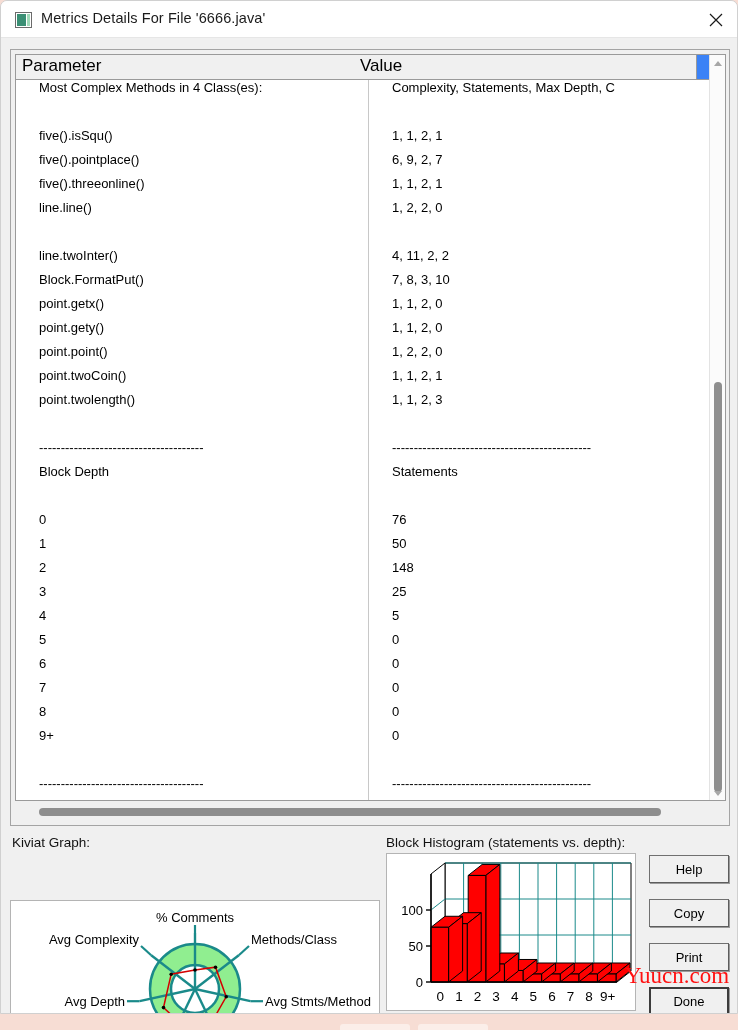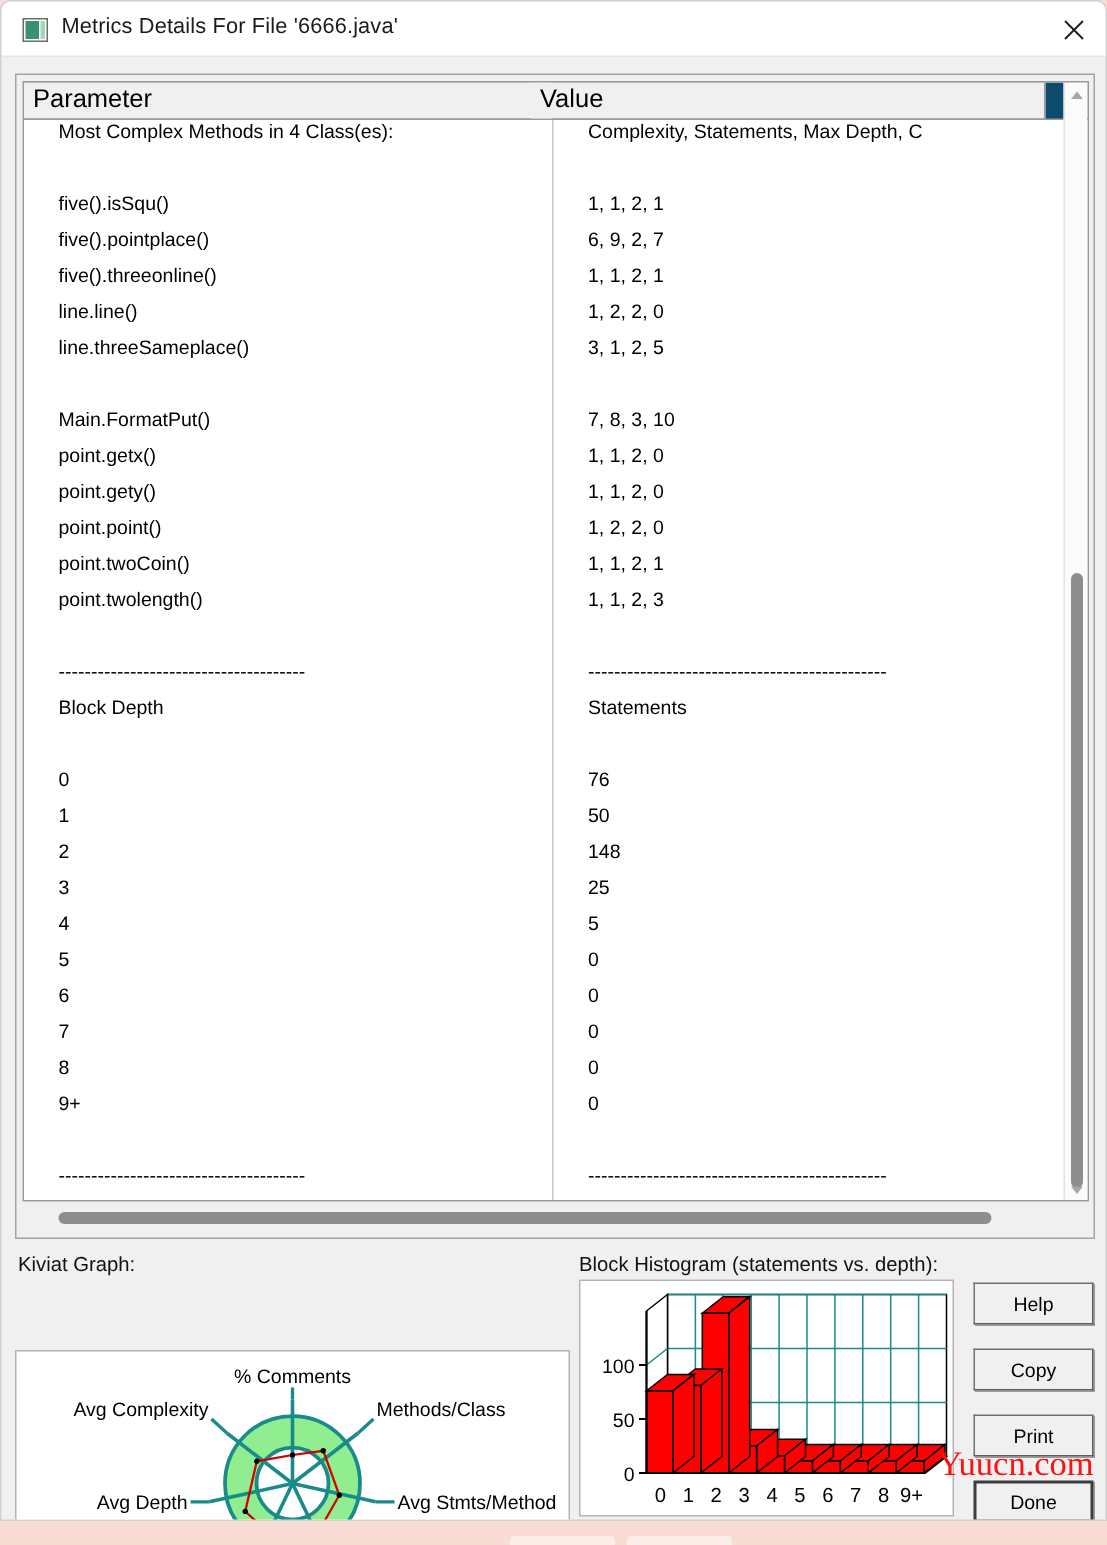--- a/index.html
+++ b/index.html
@@ -66,21 +66,21 @@
     position: absolute; left: 4px; top: 4px;
     width: 711px; height: 747px;
     background: #ffffff;
     border: 1px solid #9a9a9a;
     overflow: hidden;
   }
   
   #hdr-row {
     position: absolute; left: 0; top: 0;
     width: 711px; height: 25px;
-    background: #0c4a6e;
+    background: #3b82f6;
     border-bottom: 1px solid #9a9a9a;
   }
   .hdr-cell {
     position: absolute; top: 0; height: 24px;
     background: #f0f0f0;
     border-right: 1px solid #9a9a9a;
     font-size: 17px; color: #000;
     padding: 1px 0 0 6px;
     white-space: nowrap;
   }
@@ -238,26 +238,26 @@
             <span class="cell-v">6, 9, 2, 7</span>
           </div>
           <div class="row" style="top: 96px;">
             <span class="cell-p">five().threeonline()</span>
             <span class="cell-v">1, 1, 2, 1</span>
           </div>
           <div class="row" style="top: 120px;">
             <span class="cell-p">line.line()</span>
             <span class="cell-v">1, 2, 2, 0</span>
           </div>
-          <div class="row" style="top: 144px;">
-            <span class="cell-p">line.threeSameplace()</span>
-            <span class="cell-v">3, 1, 2, 5</span>
+          <div class="row" style="top: 168px;">
+            <span class="cell-p">line.twoInter()</span>
+            <span class="cell-v">4, 11, 2, 2</span>
           </div>
           <div class="row" style="top: 192px;">
-            <span class="cell-p">Main.FormatPut()</span>
+            <span class="cell-p">Block.FormatPut()</span>
             <span class="cell-v">7, 8, 3, 10</span>
           </div>
           <div class="row" style="top: 216px;">
             <span class="cell-p">point.getx()</span>
             <span class="cell-v">1, 1, 2, 0</span>
           </div>
           <div class="row" style="top: 240px;">
             <span class="cell-p">point.gety()</span>
             <span class="cell-v">1, 1, 2, 0</span>
           </div>

